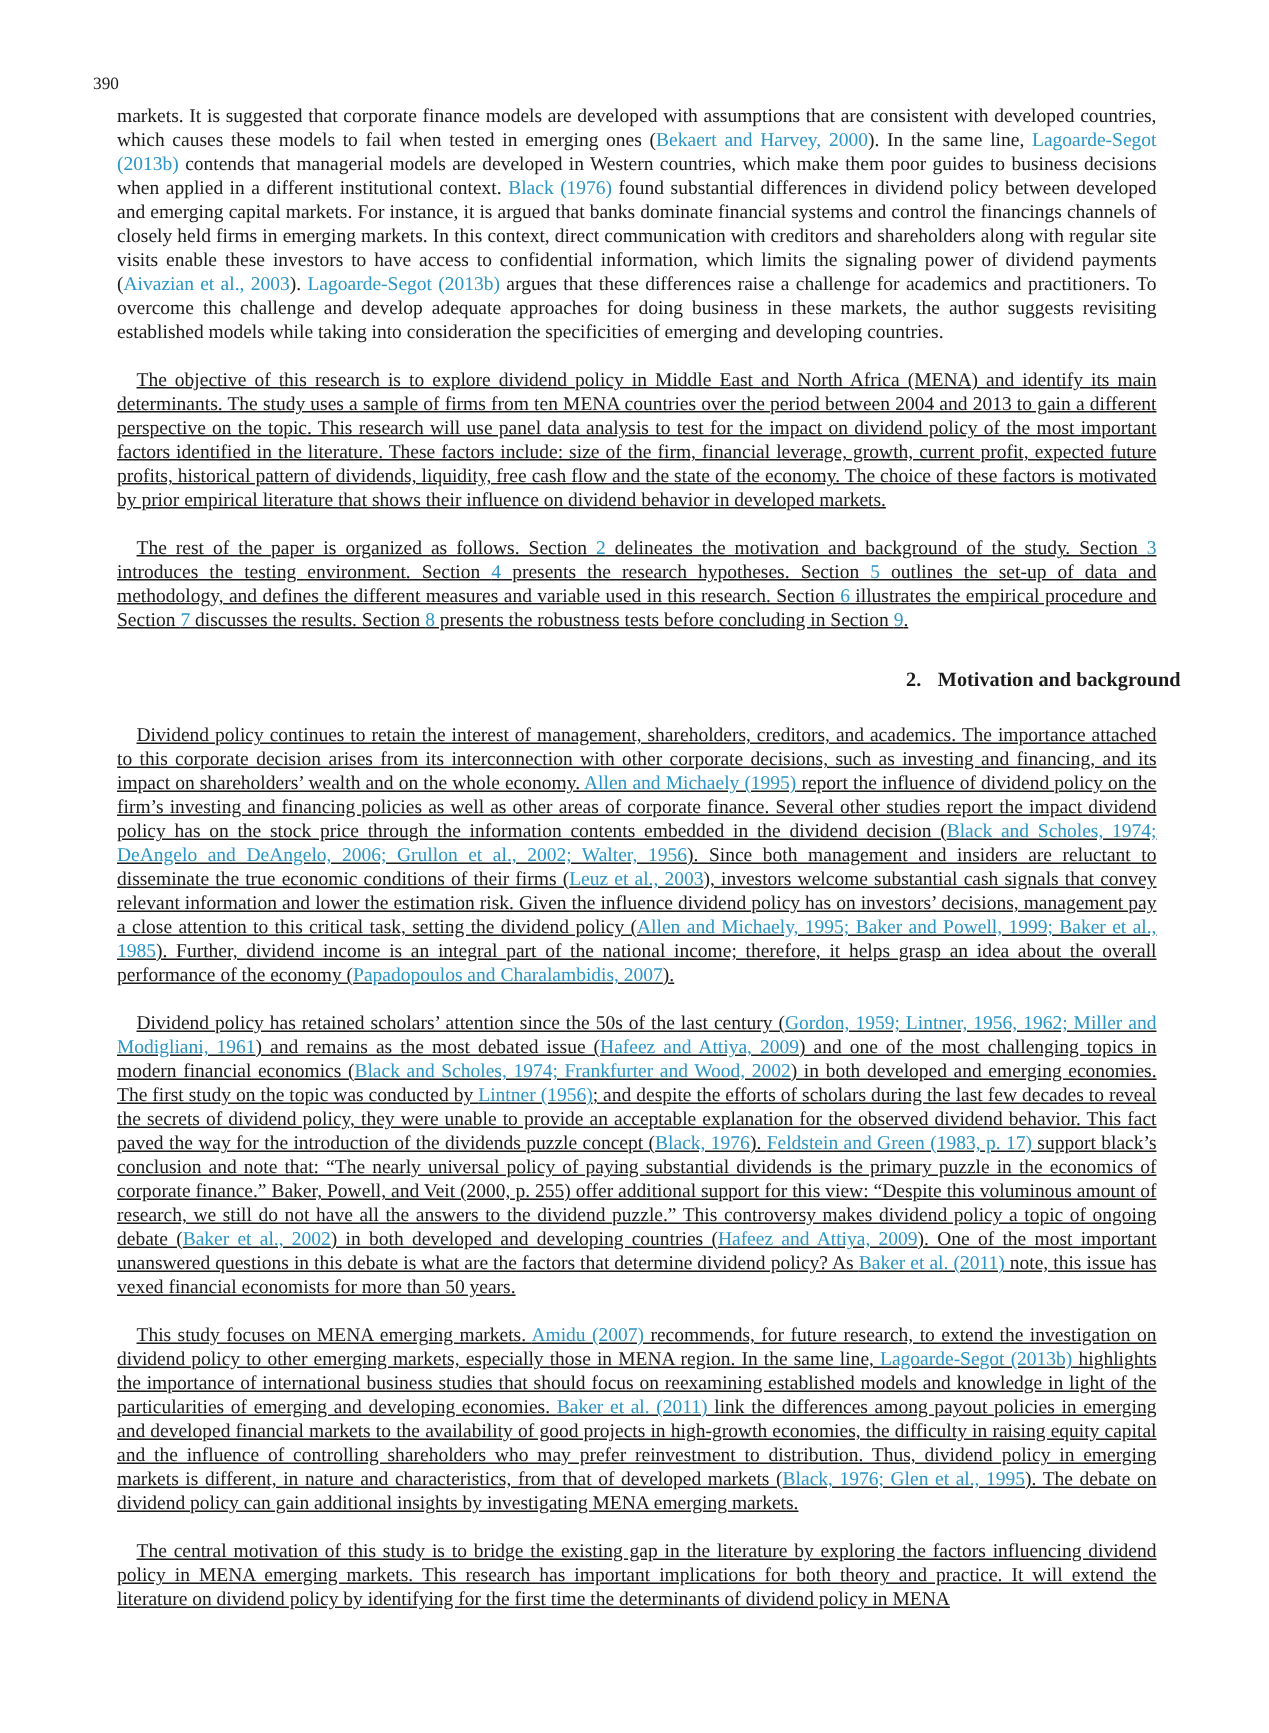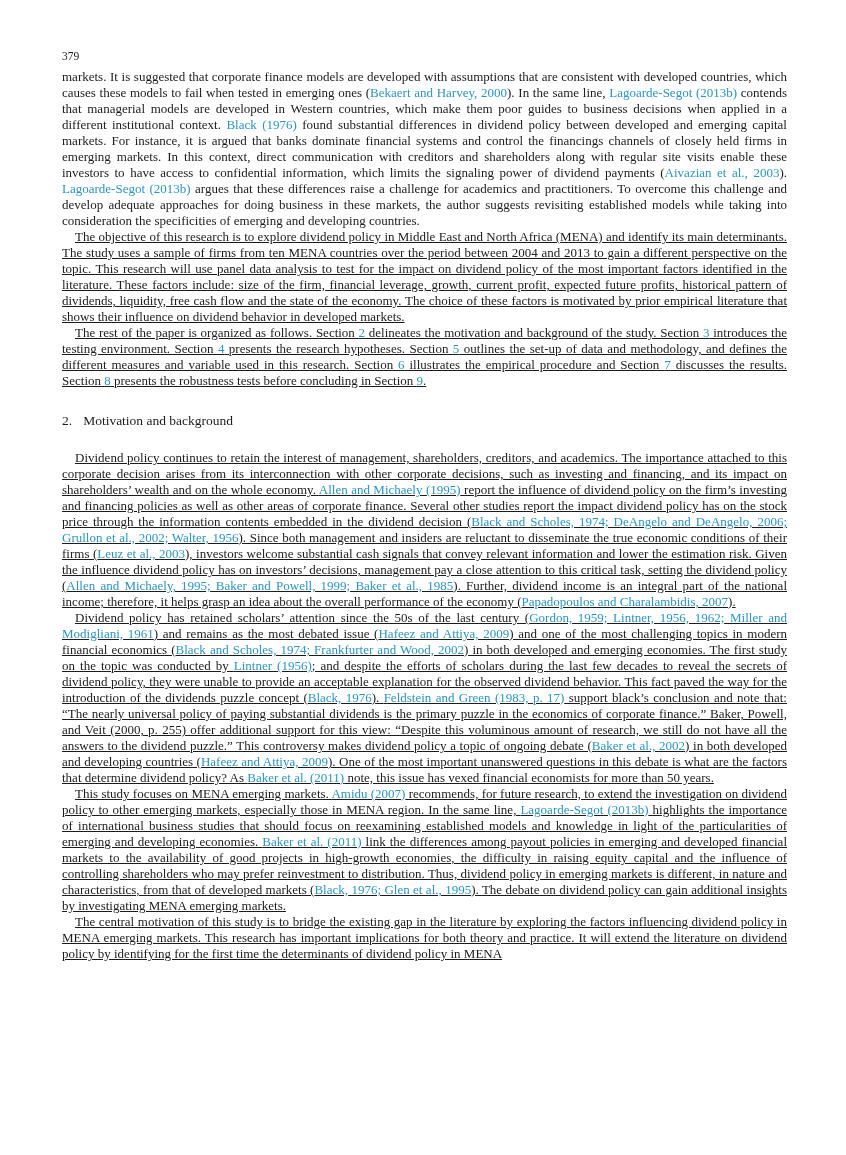--- a/index.html
+++ b/index.html
@@ -24,43 +24,43 @@
   }
   .page-number {
     position: absolute;
     left: 0;
     top: 0;
     font-style: normal;
   }
   .running-title { font-style: italic; }
   .article-body { width: 100%; }
   .para {
-    margin: 0;
+    margin: 16px;
     font-size: 13px;
     line-height: 16px;
     text-align: justify;
     hyphens: none;
   }
   .para.indent { text-indent: 13px; text-decoration: underline; }
   .cite-link { color: var(--link, #2b94c4); }
   .section-heading {
     font-size: 13.5px;
     line-height: 17px;
-    font-weight: normal;
+    font-weight: bold;
     margin: 23px 0 21px 0;
-    text-align: left;
+    text-align: right;
   }
   .sec-num { margin-right: 11px; }
 </style>
 </head>
 <body>
 
 <div class="page">
   <header class="running-header">
-    <span class="page-number">379</span>
+    <span class="page-number">390</span>
   </header>
   <main class="article-body">
       <p class="para"><span>markets. It is suggested that corporate finance models are developed with assumptions that are consistent with developed countries, which causes these models to fail when tested in emerging ones (</span><span class="cite-link">Bekaert and Harvey, 2000</span><span>). In the same line, </span><span class="cite-link">Lagoarde-Segot (2013b)</span><span> contends that managerial models are developed in Western countries, which make them poor guides to business decisions when applied in a different institutional context. </span><span class="cite-link">Black (1976)</span><span> found substantial differences in dividend policy between developed and emerging capital markets. For instance, it is argued that banks dominate financial systems and control the financings channels of closely held firms in emerging markets. In this context, direct communication with creditors and shareholders along with regular site visits enable these investors to have access to confidential information, which limits the signaling power of dividend payments (</span><span class="cite-link">Aivazian et al., 2003</span><span>). </span><span class="cite-link">Lagoarde-Segot (2013b)</span><span> argues that these differences raise a challenge for academics and practitioners. To overcome this challenge and develop adequate approaches for doing business in these markets, the author suggests revisiting established models while taking into consideration the specificities of emerging and developing countries.</span></p>
       <p class="para indent"><span>The objective of this research is to explore dividend policy in Middle East and North Africa (MENA) and identify its main determinants. The study uses a sample of firms from ten MENA countries over the period between 2004 and 2013 to gain a different perspective on the topic. This research will use panel data analysis to test for the impact on dividend policy of the most important factors identified in the literature. These factors include: size of the firm, financial leverage, growth, current profit, expected future profits, historical pattern of dividends, liquidity, free cash flow and the state of the economy. The choice of these factors is motivated by prior empirical literature that shows their influence on dividend behavior in developed markets.</span></p>
       <p class="para indent"><span>The rest of the paper is organized as follows. Section </span><span class="cite-link">2</span><span> delineates the motivation and background of the study. Section </span><span class="cite-link">3</span><span> introduces the testing environment. Section </span><span class="cite-link">4</span><span> presents the research hypotheses. Section </span><span class="cite-link">5</span><span> outlines the set-up of data and methodology, and defines the different measures and variable used in this research. Section </span><span class="cite-link">6</span><span> illustrates the empirical procedure and Section </span><span class="cite-link">7</span><span> discusses the results. Section </span><span class="cite-link">8</span><span> presents the robustness tests before concluding in Section </span><span class="cite-link">9</span><span>.</span></p>
       <h2 class="section-heading"><span class="sec-num">2.</span><span>Motivation and background</span></h2>
       <p class="para indent"><span>Dividend policy continues to retain the interest of management, shareholders, creditors, and academics. The importance attached to this corporate decision arises from its interconnection with other corporate decisions, such as investing and financing, and its impact on shareholders’ wealth and on the whole economy. </span><span class="cite-link">Allen and Michaely (1995)</span><span> report the influence of dividend policy on the firm’s investing and financing policies as well as other areas of corporate finance. Several other studies report the impact dividend policy has on the stock price through the information contents embedded in the dividend decision (</span><span class="cite-link">Black and Scholes, 1974; DeAngelo and DeAngelo, 2006; Grullon et al., 2002; Walter, 1956</span><span>). Since both management and insiders are reluctant to disseminate the true economic conditions of their firms (</span><span class="cite-link">Leuz et al., 2003</span><span>), investors welcome substantial cash signals that convey relevant information and lower the estimation risk. Given the influence dividend policy has on investors’ decisions, management pay a close attention to this critical task, setting the dividend policy (</span><span class="cite-link">Allen and Michaely, 1995; Baker and Powell, 1999; Baker et al., 1985</span><span>). Further, dividend income is an integral part of the national income; therefore, it helps grasp an idea about the overall performance of the economy (</span><span class="cite-link">Papadopoulos and Charalambidis, 2007</span><span>).</span></p>
       <p class="para indent"><span>Dividend policy has retained scholars’ attention since the 50s of the last century (</span><span class="cite-link">Gordon, 1959; Lintner, 1956, 1962; Miller and Modigliani, 1961</span><span>) and remains as the most debated issue (</span><span class="cite-link">Hafeez and Attiya, 2009</span><span>) and one of the most challenging topics in modern financial economics (</span><span class="cite-link">Black and Scholes, 1974; Frankfurter and Wood, 2002</span><span>) in both developed and emerging economies. The first study on the topic was conducted by </span><span class="cite-link">Lintner (1956)</span><span>; and despite the efforts of scholars during the last few decades to reveal the secrets of dividend policy, they were unable to provide an acceptable explanation for the observed dividend behavior. This fact paved the way for the introduction of the dividends puzzle concept (</span><span class="cite-link">Black, 1976</span><span>). </span><span class="cite-link">Feldstein and Green (1983, p. 17)</span><span> support black’s conclusion and note that: “The nearly universal policy of paying substantial dividends is the primary puzzle in the economics of corporate finance.” Baker, Powell, and Veit (2000, p. 255) offer additional support for this view: “Despite this voluminous amount of research, we still do not have all the answers to the dividend puzzle.” This controversy makes dividend policy a topic of ongoing debate (</span><span class="cite-link">Baker et al., 2002</span><span>) in both developed and developing countries (</span><span class="cite-link">Hafeez and Attiya, 2009</span><span>). One of the most important unanswered questions in this debate is what are the factors that determine dividend policy? As </span><span class="cite-link">Baker et al. (2011)</span><span> note, this issue has vexed financial economists for more than 50 years.</span></p>
       <p class="para indent"><span>This study focuses on MENA emerging markets. </span><span class="cite-link">Amidu (2007)</span><span> recommends, for future research, to extend the investigation on dividend policy to other emerging markets, especially those in MENA region. In the same line, </span><span class="cite-link">Lagoarde-Segot (2013b)</span><span> highlights the importance of international business studies that should focus on reexamining established models and knowledge in light of the particularities of emerging and developing economies. </span><span class="cite-link">Baker et al. (2011)</span><span> link the differences among payout policies in emerging and developed financial markets to the availability of good projects in high-growth economies, the difficulty in raising equity capital and the influence of controlling shareholders who may prefer reinvestment to distribution. Thus, dividend policy in emerging markets is different, in nature and characteristics, from that of developed markets (</span><span class="cite-link">Black, 1976; Glen et al., 1995</span><span>). The debate on dividend policy can gain additional insights by investigating MENA emerging markets.</span></p>
       <p class="para indent"><span>The central motivation of this study is to bridge the existing gap in the literature by exploring the factors influencing dividend policy in MENA emerging markets. This research has important implications for both theory and practice. It will extend the literature on dividend policy by identifying for the first time the determinants of dividend policy in MENA</span></p>

